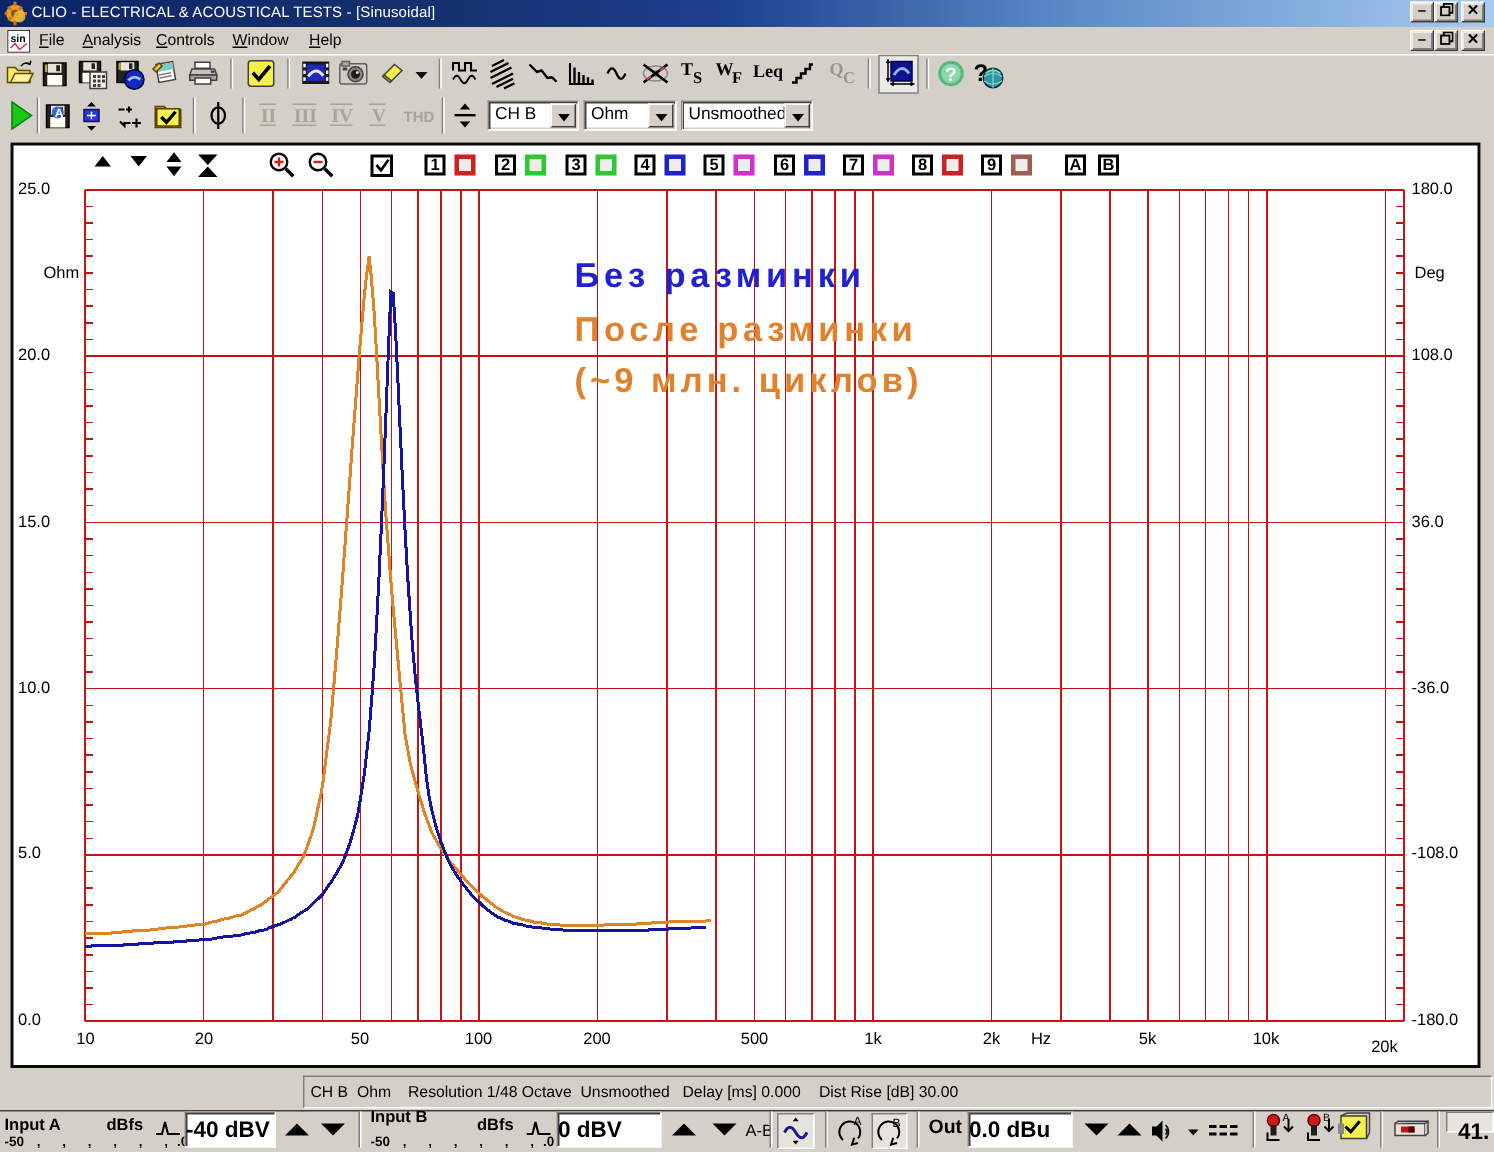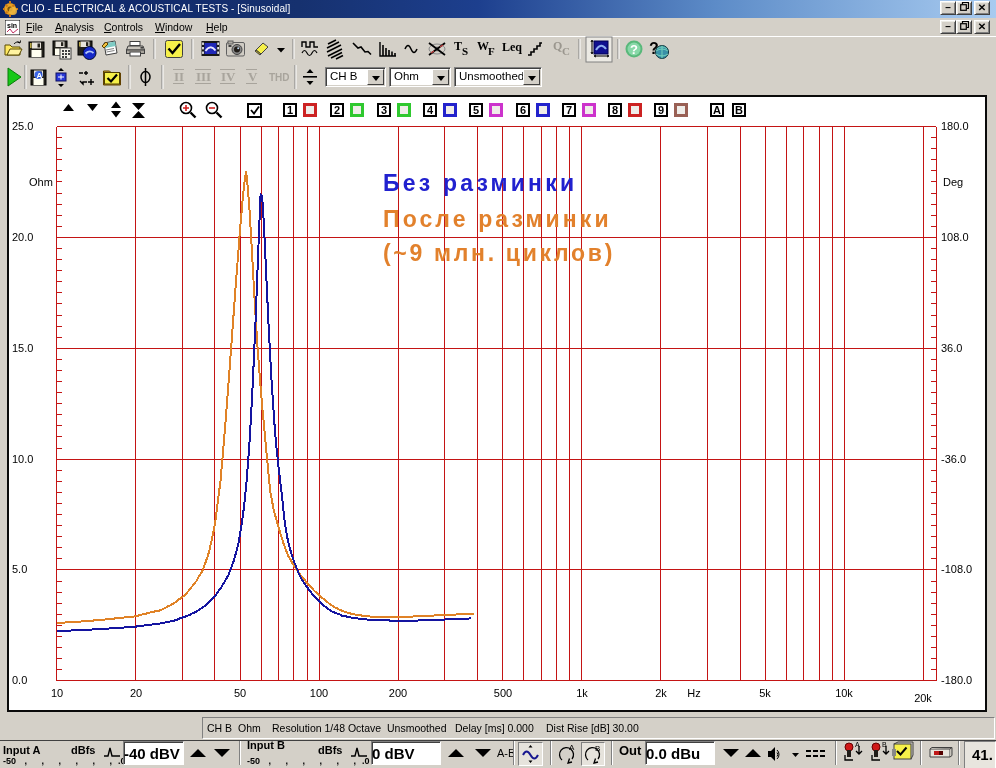--- a/index.html
+++ b/index.html
@@ -527,13 +527,13 @@
     </g>
 </svg>
 <div class="bsep" style="left:920px;top:741px"></div>
 <svg class="abs" style="left:928px;top:744px" width="26" height="18" viewBox="0 0 26 18">
     <path d="M2 5 h20 v8 h-20 Z" fill="#e8e4dc" stroke="#404040"></path>
     <path d="M22 5 l2 -1.5 v8 l-2 1.5 M2 5 l2 -1.5 h20" fill="#c8c4bc" stroke="#404040"></path>
     <rect x="6" y="7" width="9" height="4" fill="#c01818"></rect>
     <rect x="11" y="7" width="4" height="4" fill="#500"></rect>
   </svg>
 <div class="bsep" style="left:958px;top:741px"></div>
-<div class="abs" style="left:964px;top:741px;width:32px;height:28px;background:#e8e5de;border:1px solid;border-color:#808080 #fff #fff #808080;font-size:15px;font-weight:bold;padding:4px 0 0 7px">41.</div>
+<div class="abs" style="left:964px;top:741px;width:32px;height:14px;background:#e8e5de;border:1px solid;border-color:#808080 #fff #fff #808080;font-size:15px;font-weight:bold;padding:4px 0 0 7px">41.</div>
 
 </body></html>

